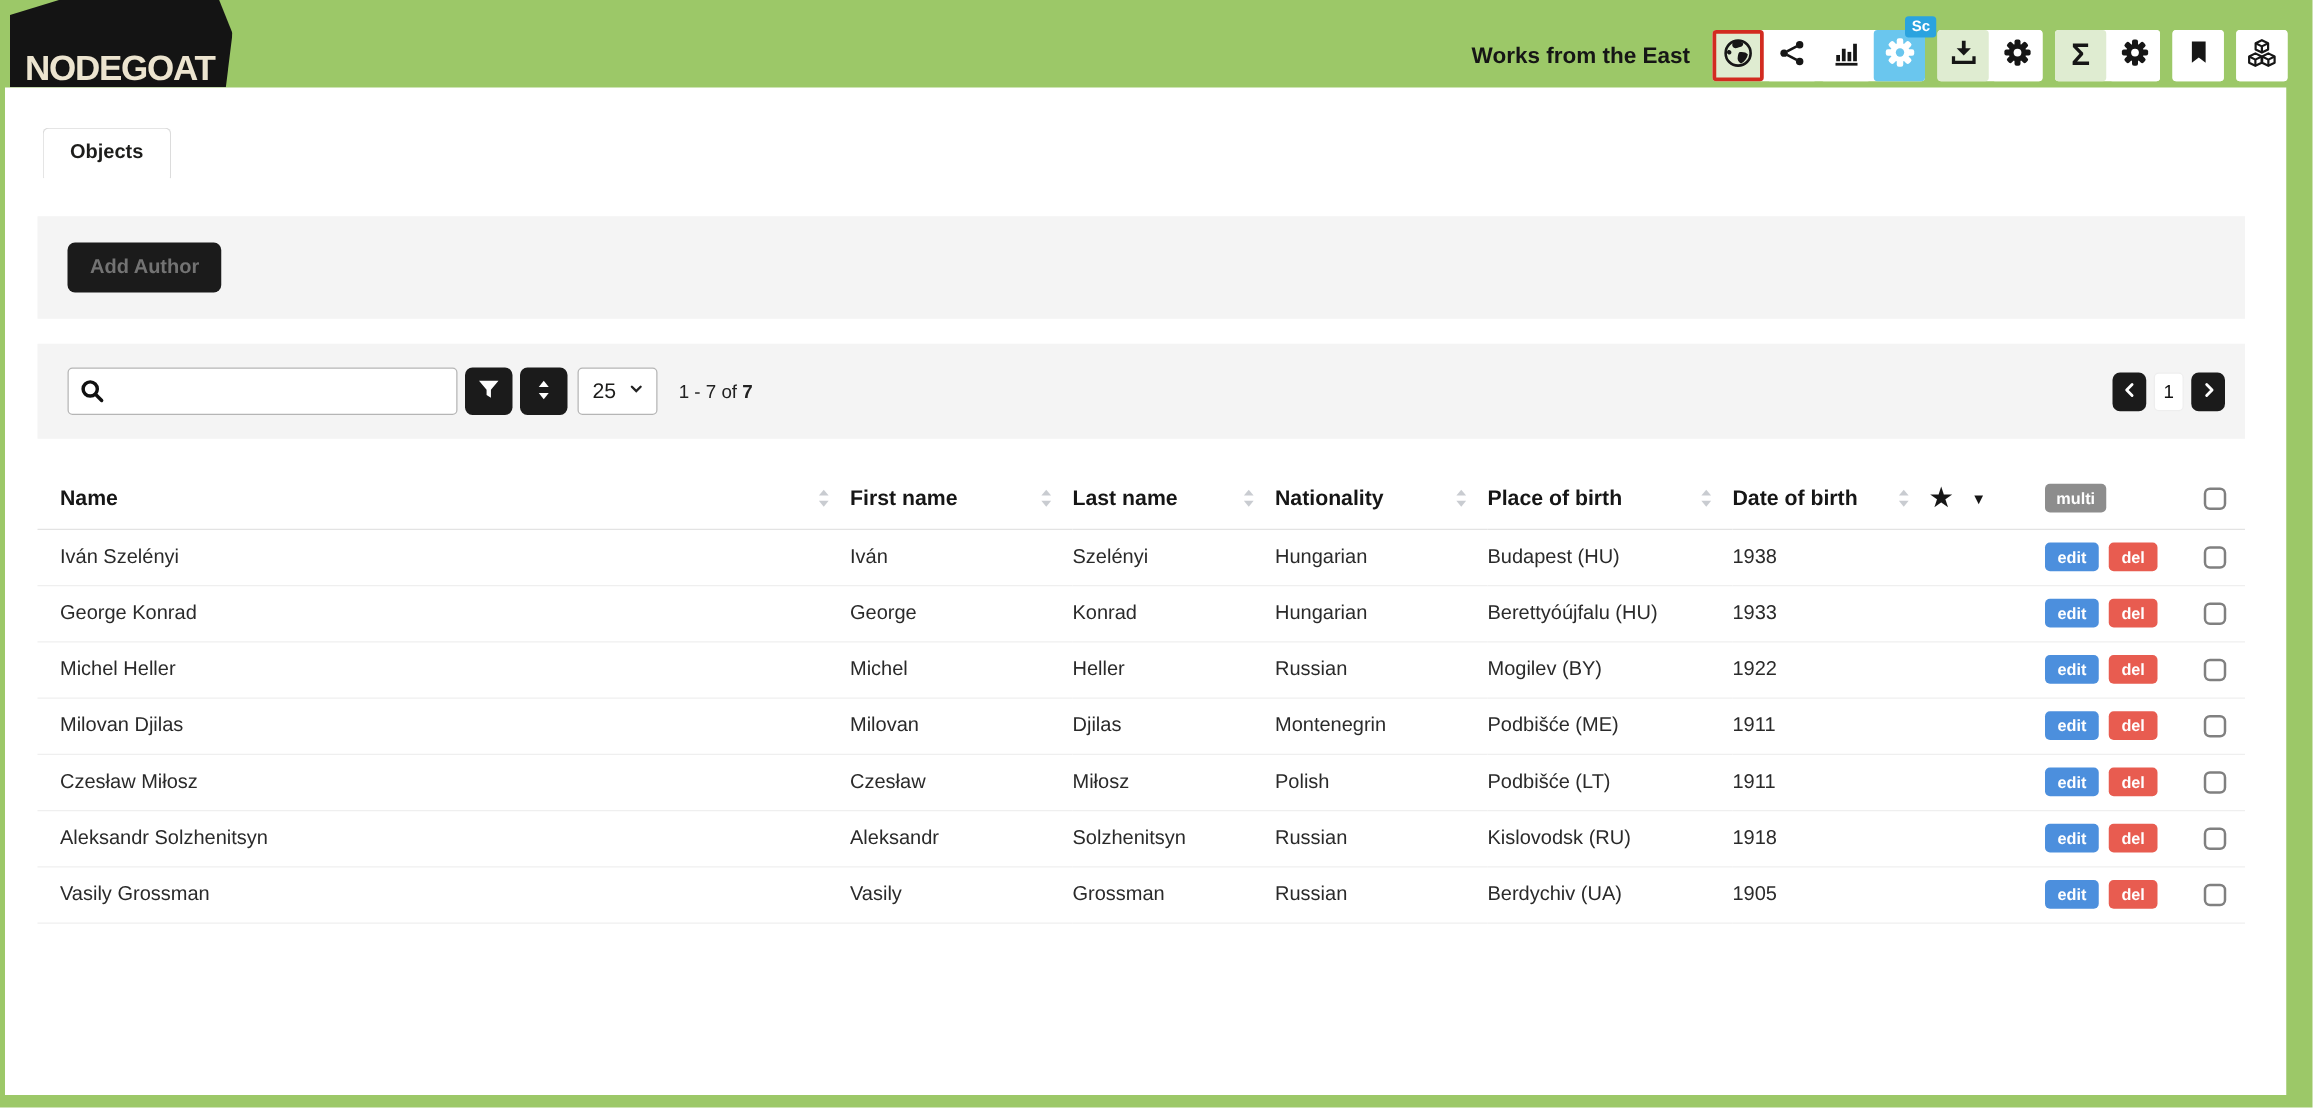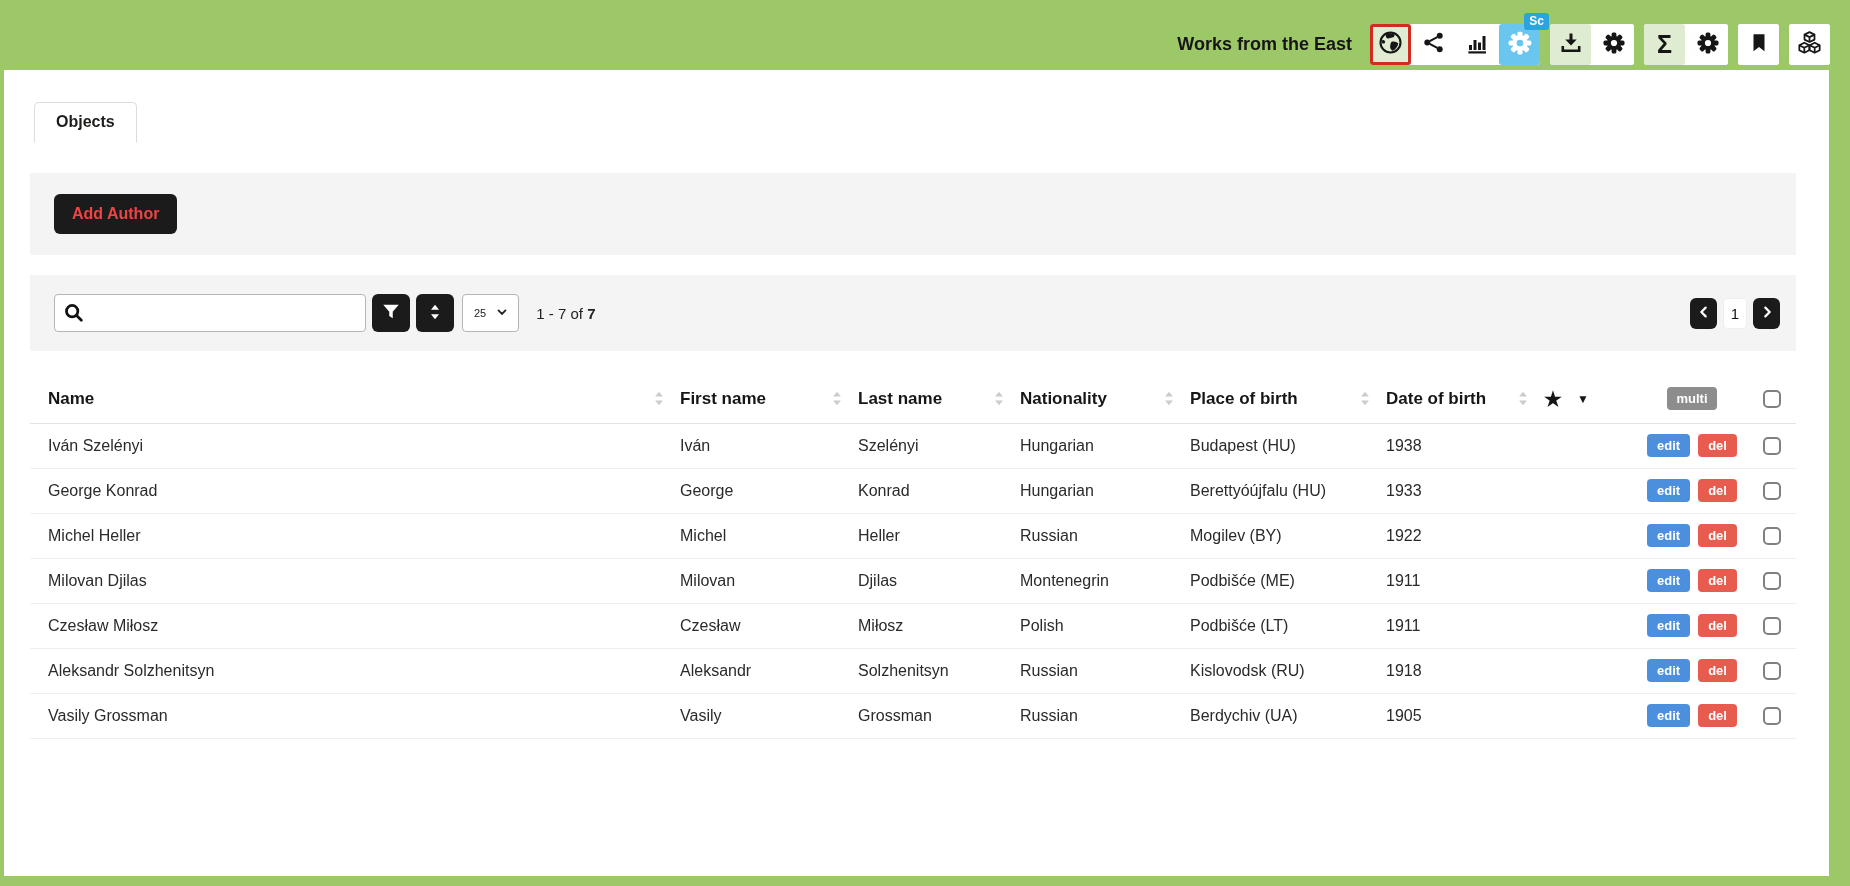--- a/index.html
+++ b/index.html
@@ -71,21 +71,21 @@
     border:none; border-radius:6px; padding:10px 17px; cursor:pointer;
     font-family:"Liberation Sans", sans-serif;
   }
   .type-btn.active {
     background:#fff; color:#111; border:3px solid #d81d7e; padding:7px 14px;
   }
 
   
   .add-panel { margin-top:31px; background:#f4f4f4; padding:21px 16px; }
   .add-btn {
-    background:#1b1b1b; color:#ef4444; font-weight:bold; font-size:16px;
+    background:#1b1b1b; color:#737373; font-weight:bold; font-size:16px;
     border:none; border-radius:6px; padding:11px 18px; margin-left:8px; cursor:pointer;
     font-family:"Liberation Sans", sans-serif;
   }
 
   
   .search-panel {
     margin-top:20px; background:#f4f4f4; padding:19px 16px;
     display:flex; align-items:center;
   }
   .search-wrap { position:relative; margin-left:8px; }
@@ -95,21 +95,21 @@
     background:#fff; outline:none;
   }
   .search-wrap svg { position:absolute; left:9px; top:8px; }
   .sq-btn {
     width:38px; height:38px; background:#1b1b1b; border:none; border-radius:6px;
     display:flex; align-items:center; justify-content:center; margin-left:6px; cursor:pointer;
   }
   .pagesize {
     height:38px; background:#fff; border:1px solid #b5b5b5; border-radius:4px;
     display:flex; align-items:center; gap:9px; padding:0 9px 0 11px;
-    font-size:11px; margin-left:8px; cursor:pointer;
+    font-size:17px; margin-left:8px; cursor:pointer;
   }
   .count { margin-left:17px; font-size:15px; color:#222; white-space:nowrap; }
   .count b { font-weight:bold; }
   .pager { margin-left:auto; display:flex; align-items:center; gap:6px; }
   .pg-btn {
     width:27px; height:31px; background:#1b1b1b; border:none; border-radius:6px;
     display:flex; align-items:center; justify-content:center; cursor:pointer;
   }
   .pg-cur {
     min-width:24px; height:31px; background:#fff; border-radius:4px;
@@ -123,40 +123,43 @@
     text-align:left; font-size:17px; font-weight:bold; color:#161616;
     height:48px; border-bottom:1px solid #e3e3e3; vertical-align:middle;
   }
   th .th-inner { display:flex; align-items:center; padding-right:14px; }
   th .sort-ctl { margin-left:auto; cursor:pointer; display:flex; }
   td { height:45px; font-size:16px; color:#2a2a2a; border-bottom:1px solid #efefef; vertical-align:middle; }
   th.c-name .th-inner, td.c-name { padding-left:18px;gap:28px; }
   .flags-cell { display:flex; align-items:center; gap:15px; height:100%; }
   .star-glyph { font-size:20px; line-height:1; color:#161616; cursor:pointer; }
   .caret-glyph { font-size:12px; line-height:1; color:#161616; cursor:pointer; }
-  .actions-wrap { display:flex; justify-content:center; align-items:center; gap:8px; height:100%; }
+  .actions-wrap { display:flex; justify-content:flex-start; align-items:center; gap:8px; height:100%; }
   .pill {
     border:none; border-radius:4px; color:#fff; font-weight:bold; font-size:13px;
     padding:4px 10px; cursor:pointer; font-family:"Liberation Sans", sans-serif;
   }
   .pill.edit { background:#4c8fdd; }
   .pill.del  { background:#e85c50; }
   .pill.multi { background:#8d8d8d; padding:4px 9px; }
   .check-wrap { display:flex; justify-content:center; align-items:center; }
   .cbx {
     width:18px; height:18px; background:#fff; border:2px solid #808080;
     border-radius:5px; display:inline-block; cursor:pointer;
   }
 </style>
 </head>
 <body>
 
 <div class="page">
 
   <header class="topbar">
+    <div class="logo">
+      <span>NODEGOAT</span>
+    </div>
 
     <div class="toolbar">
       <span class="proj-title">Works from the East</span>
 
       <div class="tb-group">
         <div class="tb-btn tinted hl-red">
           <span>
             <svg viewBox="0 0 24 24" width="25" height="25">
               <circle cx="12" cy="12" r="9.6" fill="none" stroke="#161616" stroke-width="2"></circle>
               <path fill="#161616" d="M8 3.6c2.8-.9 5.6-.7 7.6.4.8 1.6-.3 2.8-2.1 3.3-1.5.4-3.4 1.5-4.8.6C7.5 7.1 7 5.2 8 3.6z"></path>

